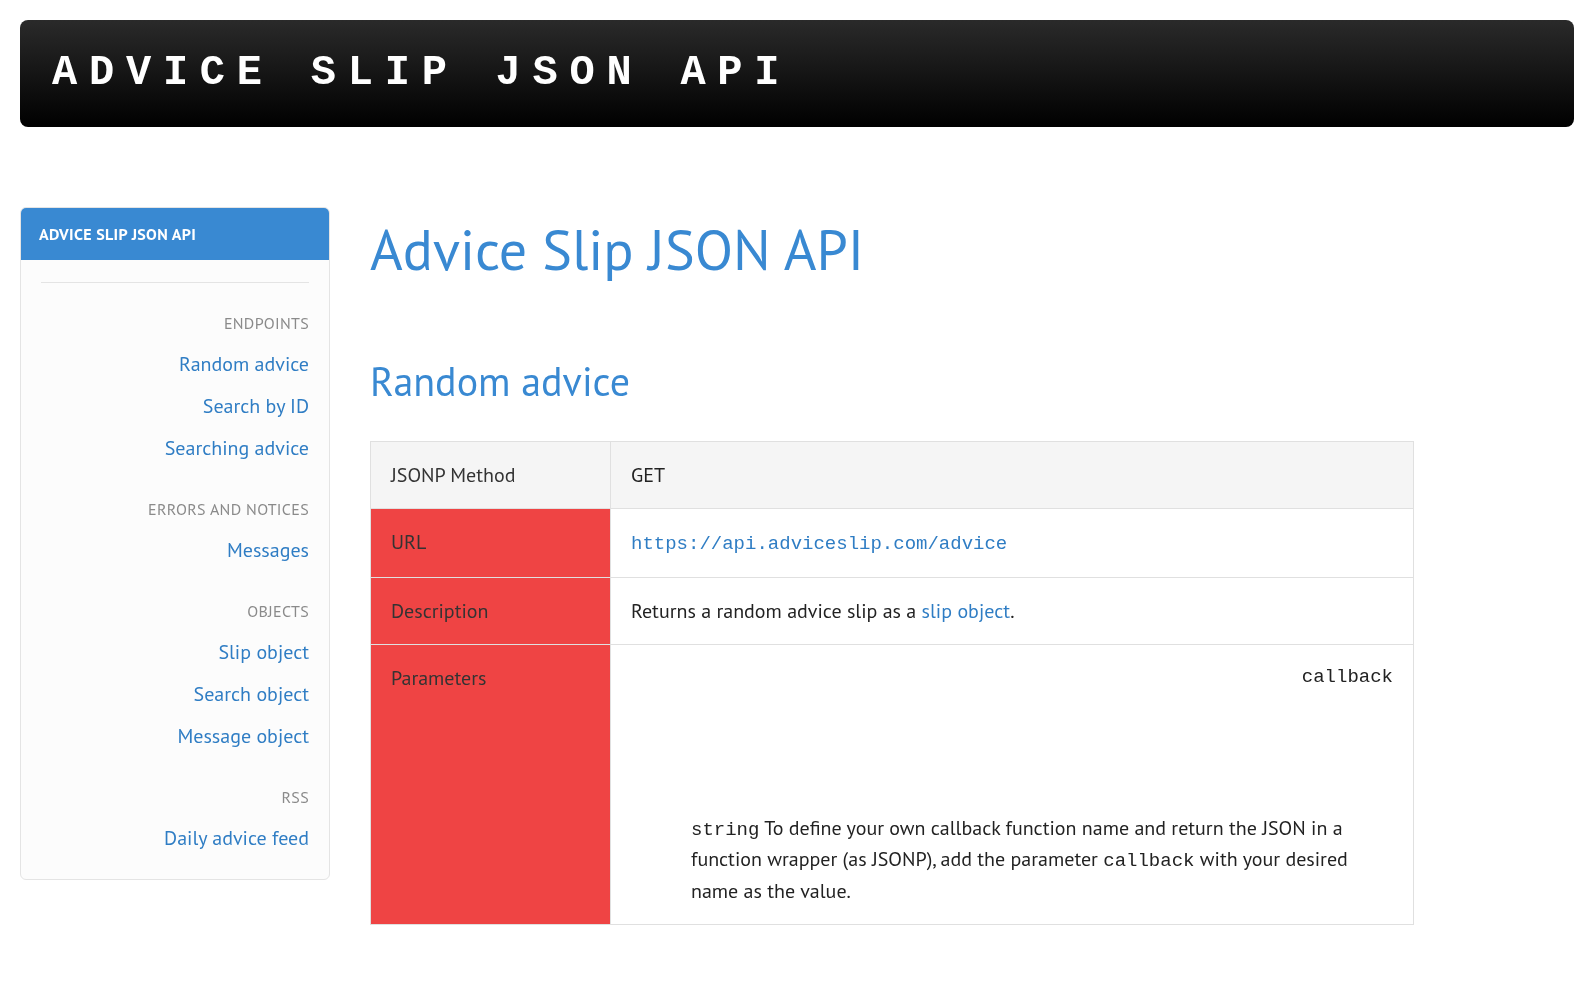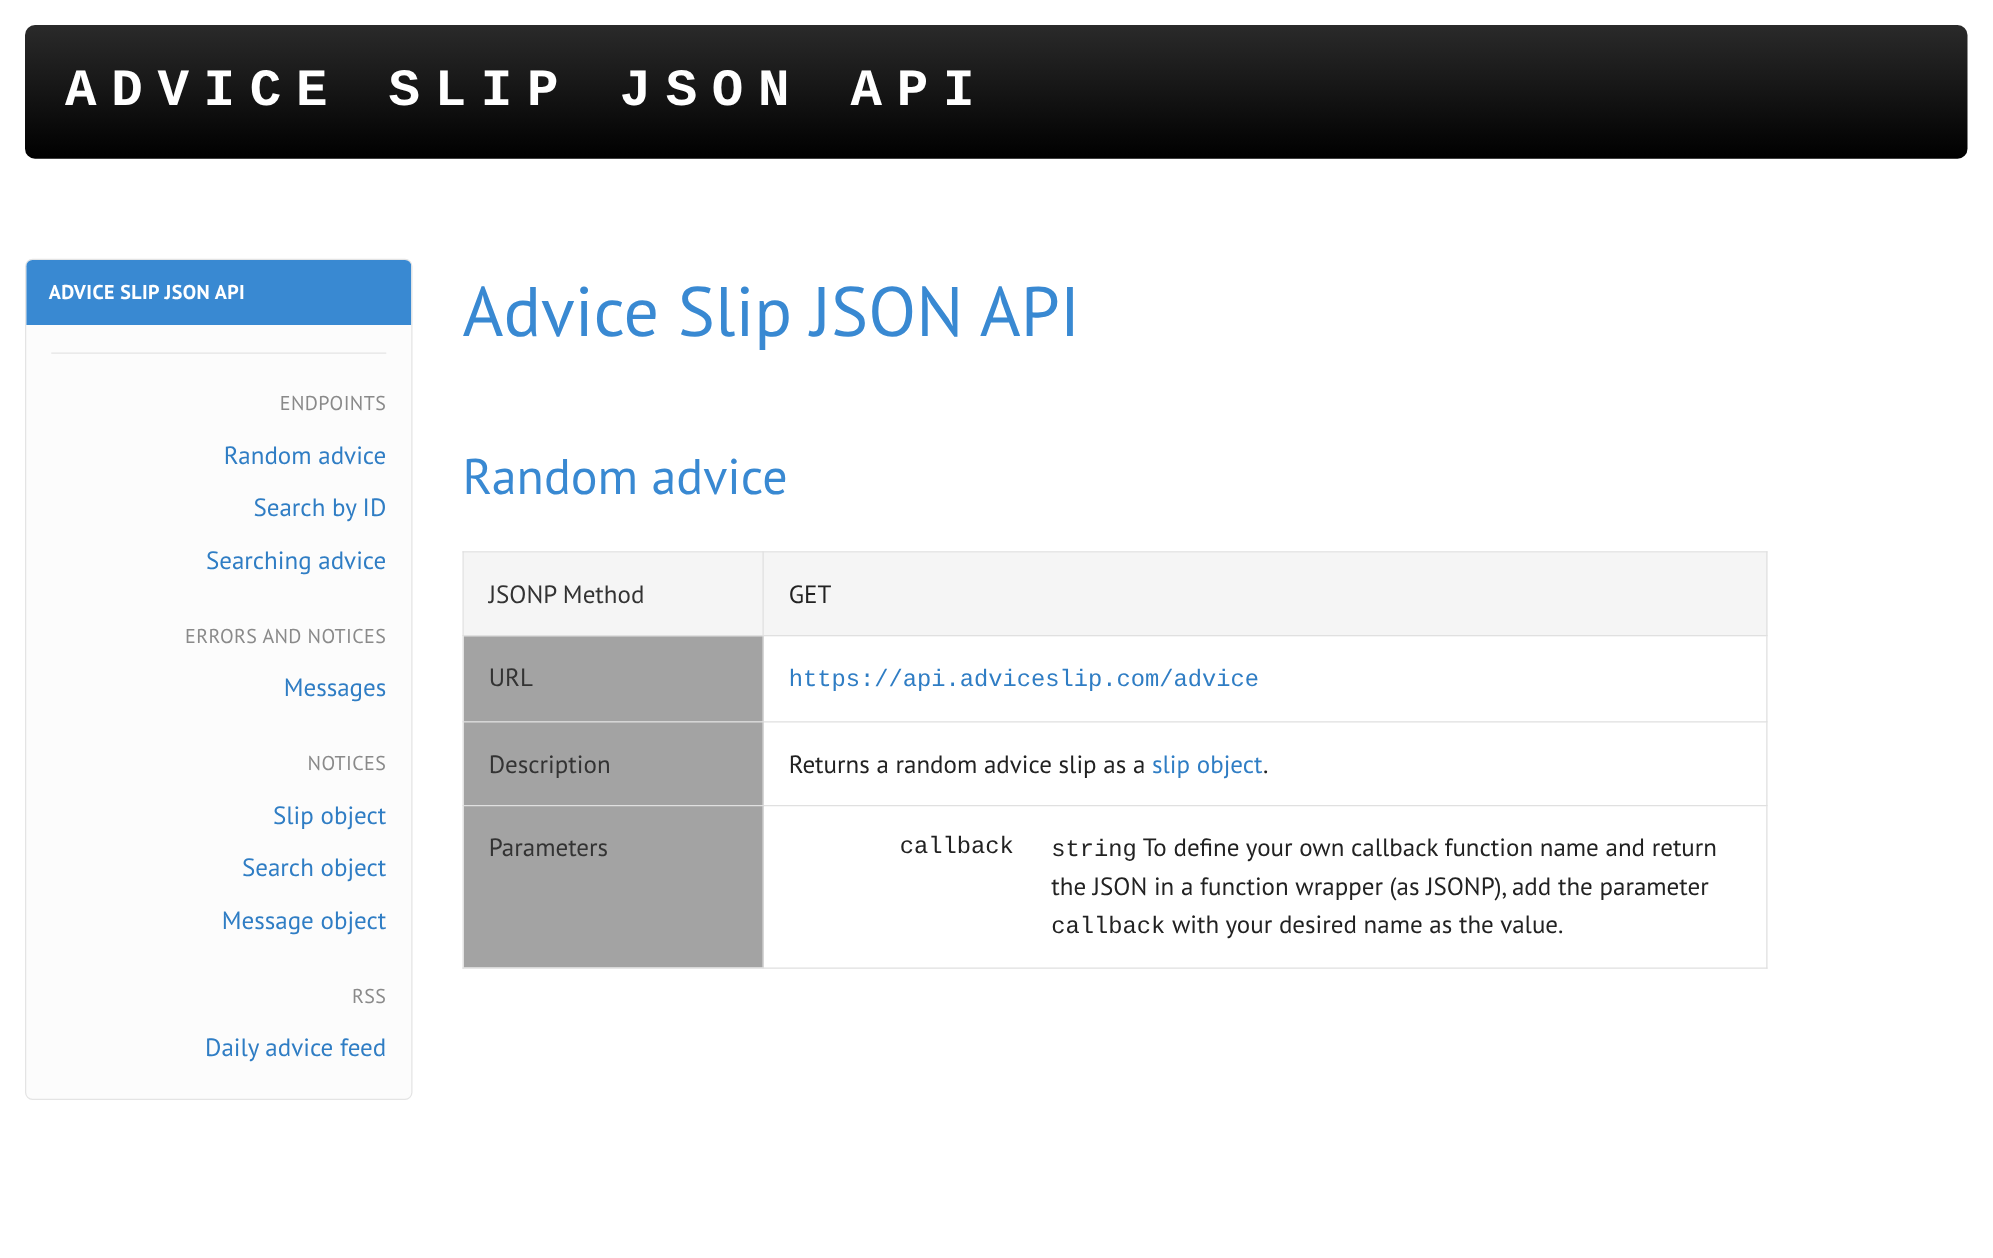--- a/index.html
+++ b/index.html
@@ -84,30 +84,30 @@
     border: 1px solid #e0e0e0;
   }
   table.api > tbody > tr > td {
     border: 1px solid #e0e0e0;
     padding: 18px 20px;
     vertical-align: top;
     font-size: 20px;
   }
   table.api > tbody > tr > td.key {
     width: 240px;
-    background: #a3a3a3;
+    background: #ef4444;
     color: #333;
   }
   table.api > tbody > tr:first-child > td { background: #f5f5f5; }
   a.link { color: #2f7dc4; text-decoration: none; }
   .mono {
     font-family: "Menlo", "Consolas", "Courier New", monospace;
     font-size: 19px;
   }
-  .param-row { display: flex; gap: 30px; padding-left: 60px; }
+  .param-row { display: flex; gap: 30px; padding-left: 60px; flex-direction: column; }
   .param-name { flex: 0 0 120px; text-align: right; }
   .param-desc { flex: 1; color: #222; }
 </style>
 </head>
 <body>
 
 <div class="banner">
   <h1>ADVICE SLIP JSON API</h1>
 </div>
 
@@ -119,21 +119,21 @@
       <hr>
 
       <div class="group-label">ENDPOINTS</div>
       <a href="#" class="nav">Random advice</a>
       <a href="#" class="nav">Search by ID</a>
       <a href="#" class="nav">Searching advice</a>
 
       <div class="group-label">ERRORS AND NOTICES</div>
       <a href="#" class="nav">Messages</a>
 
-      <div class="group-label">NOTICES</div>
+      <div class="group-label">OBJECTS</div>
       <a href="#" class="nav">Slip object</a>
       <a href="#" class="nav">Search object</a>
       <a href="#" class="nav">Message object</a>
 
       <div class="group-label">RSS</div>
       <a href="#" class="nav">Daily advice feed</a>
     </div>
   </nav>
 
   <main class="main">

